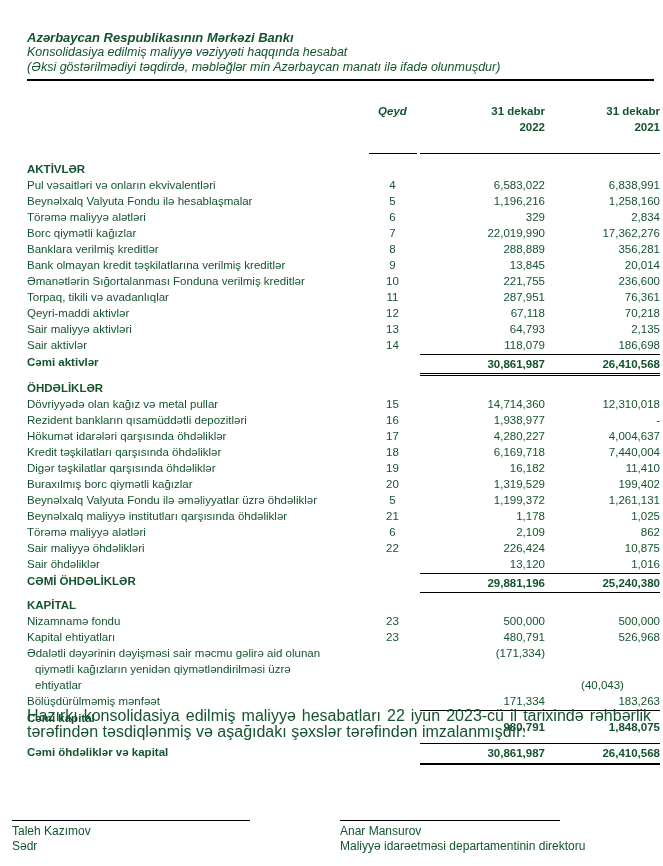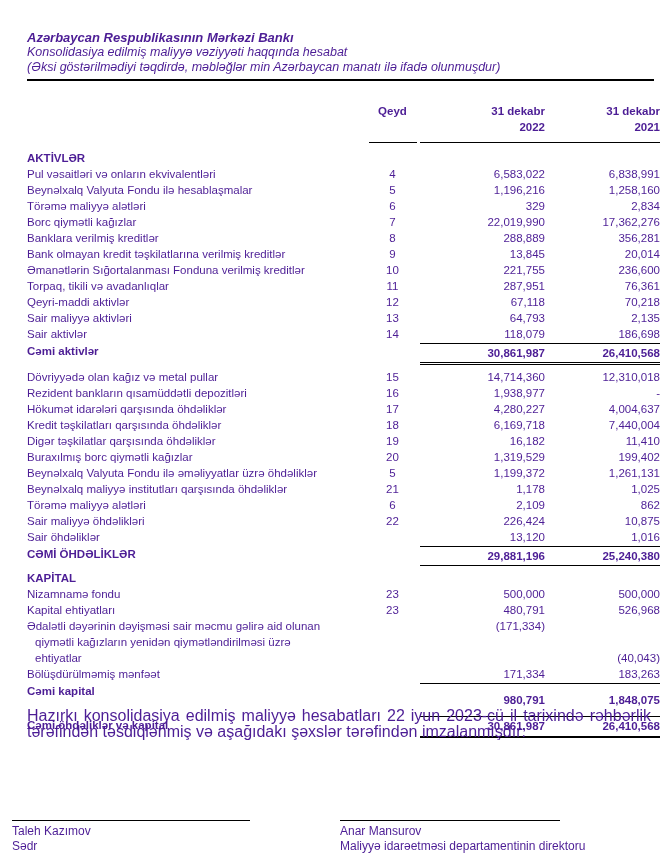--- a/index.html
+++ b/index.html
@@ -1,61 +1,61 @@
 <!DOCTYPE html>
 <html><head>
 <meta charset="utf-8">
 <style>
   html,body { margin:0; padding:0; background:#fff; }
   .page {
     position:relative;
     width:663px; height:866px;
     box-sizing:border-box;
     background:#fff;
-    color:#4c1d95;
+    color:#14532d;
     font-family:"Liberation Sans", sans-serif;
     padding:30px 3px 0 27px;
     overflow:hidden;
   }
   
   .doc-header { padding-right:6px; }
   .title-org   { font-size:13px;   font-weight:700; font-style:italic; line-height:15px; }
   .title-rep   { font-size:12.5px; font-style:italic; line-height:15px; }
   .title-note  { font-size:12.5px; font-style:italic; line-height:15px; padding-bottom:4px; border-bottom:2px solid #000; }
 
   
   .fin-table { margin-top:22px; font-size:11.5px; }
   .row { display:flex; line-height:16px; }
   .c-label { flex:1; padding-right:4px; }
   .c-note  { width:55px;  text-align:center; }
   .c-v1    { width:125px; text-align:right; }
   .c-v2    { width:115px; text-align:right; }
 
   .header-row { font-weight:700; margin-bottom:7px; }
-  .header-row .c-note { display:flex; flex-direction:column; justify-content:space-between; align-items:center; }
+  .header-row .c-note { display:flex; flex-direction:column; justify-content:space-between; align-items:center;font-style:italic; }
   .qeyd-line { width:48px; border-top:1.5px solid #000; }
   .header-row .hv { display:flex; flex-direction:column; justify-content:flex-end;
-                    border-bottom:1.5px solid #000; padding-bottom:7px; box-sizing:border-box; }
+                    border-bottom:1.5px solid #000; padding-bottom:18px; box-sizing:border-box; }
 
   .section { margin-top:4px; }
   .section .c-label { font-weight:700; }
 
   .total1 .c-label, .total2 .c-label, .total3 .c-label, .total4 .c-label { font-weight:700; }
   .total1 .c-v1, .total1 .c-v2 { font-weight:700; border-top:1px solid #000; border-bottom:3px double #000; padding:1px 0; }
   .total1 { margin:1px 0 3px; }
   .total2 .c-v1, .total2 .c-v2 { font-weight:700; border-top:1px solid #000; border-bottom:1px solid #000; padding:1px 0; }
   .total2 { margin:1px 0 2px; }
   .total3 .c-v1, .total3 .c-v2 { font-weight:700; border-top:1px solid #000; border-bottom:1px solid #000; padding:8px 0; }
   .total3 { margin:1px 0 0; }
   .total4 .c-v1, .total4 .c-v2 { font-weight:700; border-bottom:2.5px solid #000; padding:1px 0 2px; }
   .total4 { margin:0 0 2px; }
 
   .multi { align-items:stretch; }
   .multi .c-label .l-cont { padding-left:8px; }
-  .multi .c-v2 { display:flex; flex-direction:column; justify-content:flex-end; align-items:flex-end; }
+  .multi .c-v2 { display:flex; flex-direction:column; justify-content:flex-end; align-items:center; }
 
   
   .approval {
     position:absolute; left:27px; right:12px; top:708px;
     font-size:16px; line-height:16px; text-align:justify;
   }
   .signatures { position:absolute; left:12px; right:8px; top:820px; display:flex; }
   .sig-block { font-size:12px; line-height:15px; }
   .sig-left  { width:328px; }
   .sig-right { flex:1; }
@@ -166,20 +166,21 @@
     </div>
 
     <div class="row total1">
       <div class="c-label">Cəmi aktivlər</div>
       <div class="c-note"></div>
       <div class="c-v1">30,861,987</div>
       <div class="c-v2">26,410,568</div>
     </div>
 
     <div class="row section">
+      <div class="c-label">ÖHDƏLİKLƏR</div>
       <div class="c-note"></div>
       <div class="c-v1"></div>
       <div class="c-v2"></div>
     </div>
 
     <div class="row">
       <div class="c-label">Dövriyyədə olan kağız və metal pullar</div>
       <div class="c-note">15</div>
       <div class="c-v1">14,714,360</div>
       <div class="c-v2">12,310,018</div>

